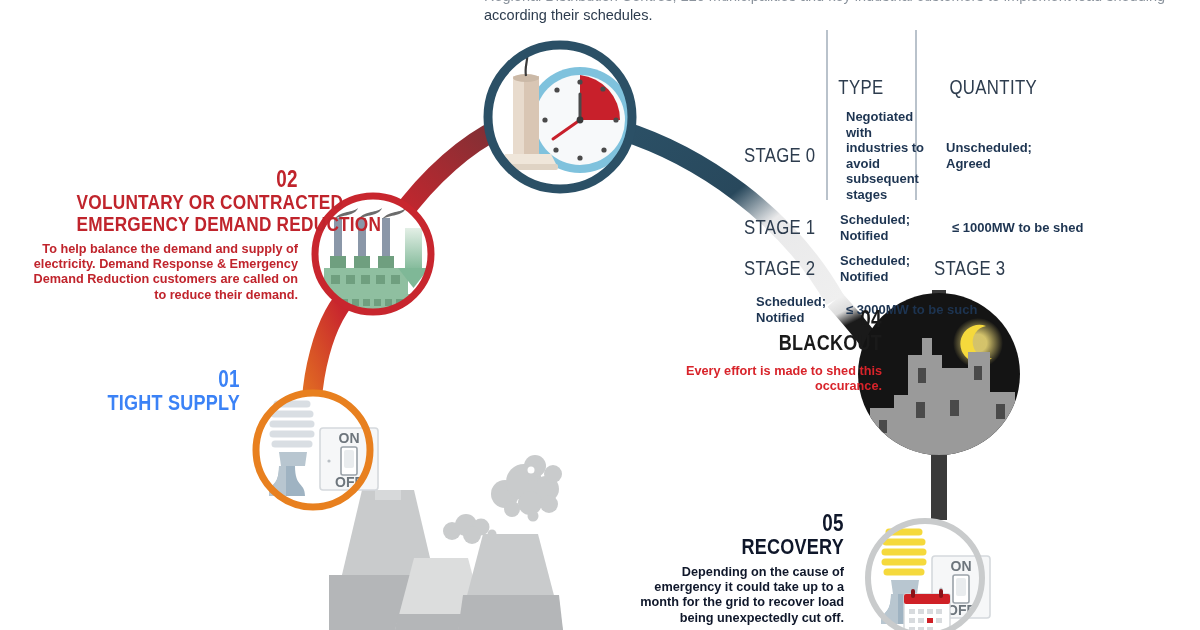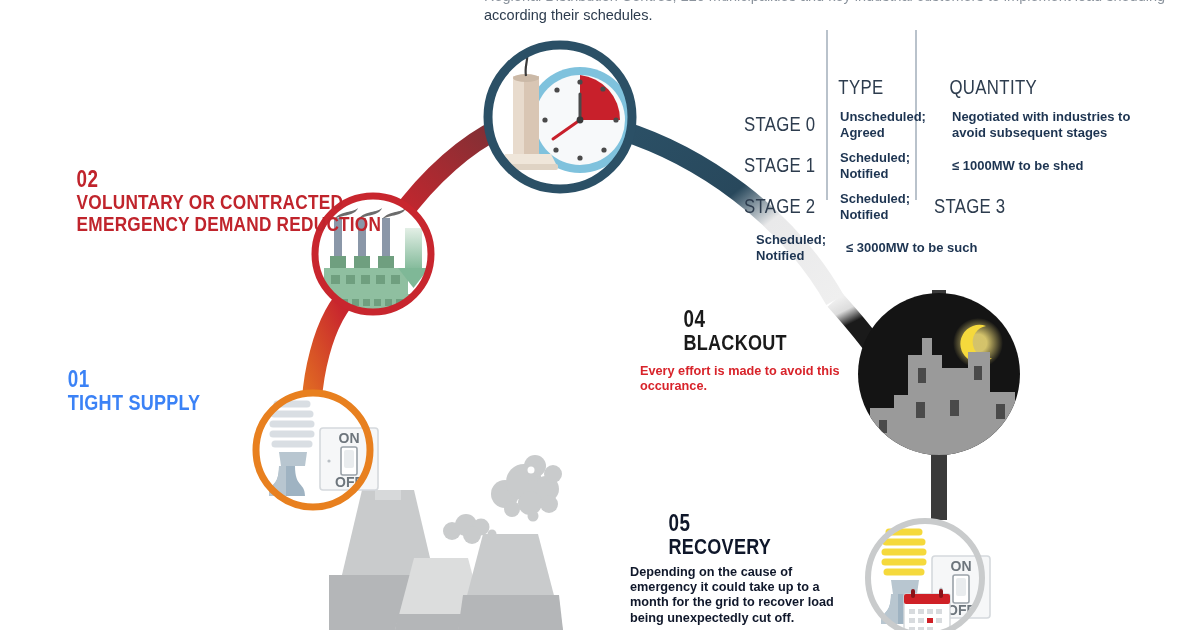--- a/index.html
+++ b/index.html
@@ -28,21 +28,21 @@
   .vline{position:absolute;width:1.6px;background:#b9c2cb;}
   #vl1{left:826px;top:30px;height:170px;}
   #vl2{left:915px;top:30px;height:170px;}
 
   
   .num{font-weight:bold;letter-spacing:.5px;font-size:23px;line-height:23px;
        transform:scaleX(.82);transform-origin:right center;}
   .ttl{font-weight:bold;font-size:22px;line-height:23px;letter-spacing:.3px;
        transform:scaleX(.82);transform-origin:right center;white-space:nowrap;}
   .body{font-size:12.7px;line-height:15.2px;font-weight:bold;margin-top:7px;}
-  .tblock{position:absolute;}
+  .tblock{position:absolute;text-align:right;}
 
   #b02{left:28px;top:168px;width:270px;color:#c0242c;}
   #b02 .ttl{font-size:21px;line-height:22px;}
   #b01{left:30px;top:368px;width:210px;color:#3b82f6;}
   #b04{left:640px;top:308px;width:242px;color:#1a1a1a;}
   #b04 .note{color:#d8232a;font-weight:bold;font-size:12.7px;
              line-height:15.2px;margin-top:10px;}
   #b05{left:630px;top:512px;width:214px;color:#0f172a;}
 </style>
 </head>
@@ -326,24 +326,24 @@
   <div class="vline" id="vl1"></div>
   <div class="vline" id="vl2"></div>
 
   <div id="stage-table">
     <div class="tbl">
       <div class="th"></div>
       <div class="th">TYPE</div>
       <div class="th" style="padding-left:18px">QUANTITY</div>
 
       <div class="sname">STAGE 0</div>
+      <div class="tcell qty" style="white-space:pre-line">Negotiated with industries to
+avoid subsequent stages</div>
       <div class="tcell" style="white-space:pre-line">Unscheduled;
 Agreed</div>
-      <div class="tcell qty" style="white-space:pre-line">Negotiated with industries to
-avoid subsequent stages</div>
 
       <div class="sname">STAGE 1</div>
       <div class="tcell" style="white-space:pre-line">Scheduled;
 Notified</div>
       <div class="tcell qty">≤ 1000MW to be shed</div>
 
       <div class="sname">STAGE 2</div>
       <div class="tcell" style="white-space:pre-line">Scheduled;
 Notified</div>
 
@@ -351,31 +351,32 @@
       <div class="tcell" style="white-space:pre-line">Scheduled;
 Notified</div>
       <div class="tcell qty">≤ 3000MW to be such</div>
     </div>
   </div>
 
   <div class="tblock" id="b02">
     <div class="num">02</div>
     <div class="ttl">VOLUNTARY OR CONTRACTED</div>
     <div class="ttl">EMERGENCY DEMAND REDUCTION</div>
+    <div class="body">To help balance the demand and supply of electricity. Demand Response &amp; Emergency Demand Reduction customers are called on to reduce their demand.</div>
   </div>
 
   <div class="tblock" id="b01">
     <div class="num">01</div>
     <div class="ttl">TIGHT SUPPLY</div>
   </div>
 
   <div class="tblock" id="b04">
     <div class="num">04</div>
     <div class="ttl">BLACKOUT</div>
-    <div class="note">Every effort is made to avoid this occurance.</div>
+    <div class="note">Every effort is made to shed this occurance.</div>
   </div>
 
   <div class="tblock" id="b05">
     <div class="num">05</div>
     <div class="ttl">RECOVERY</div>
     <div class="body">Depending on the cause of emergency it could take up to a month for the grid to recover load being unexpectedly cut off.</div>
   </div>
 
 </div>
 

